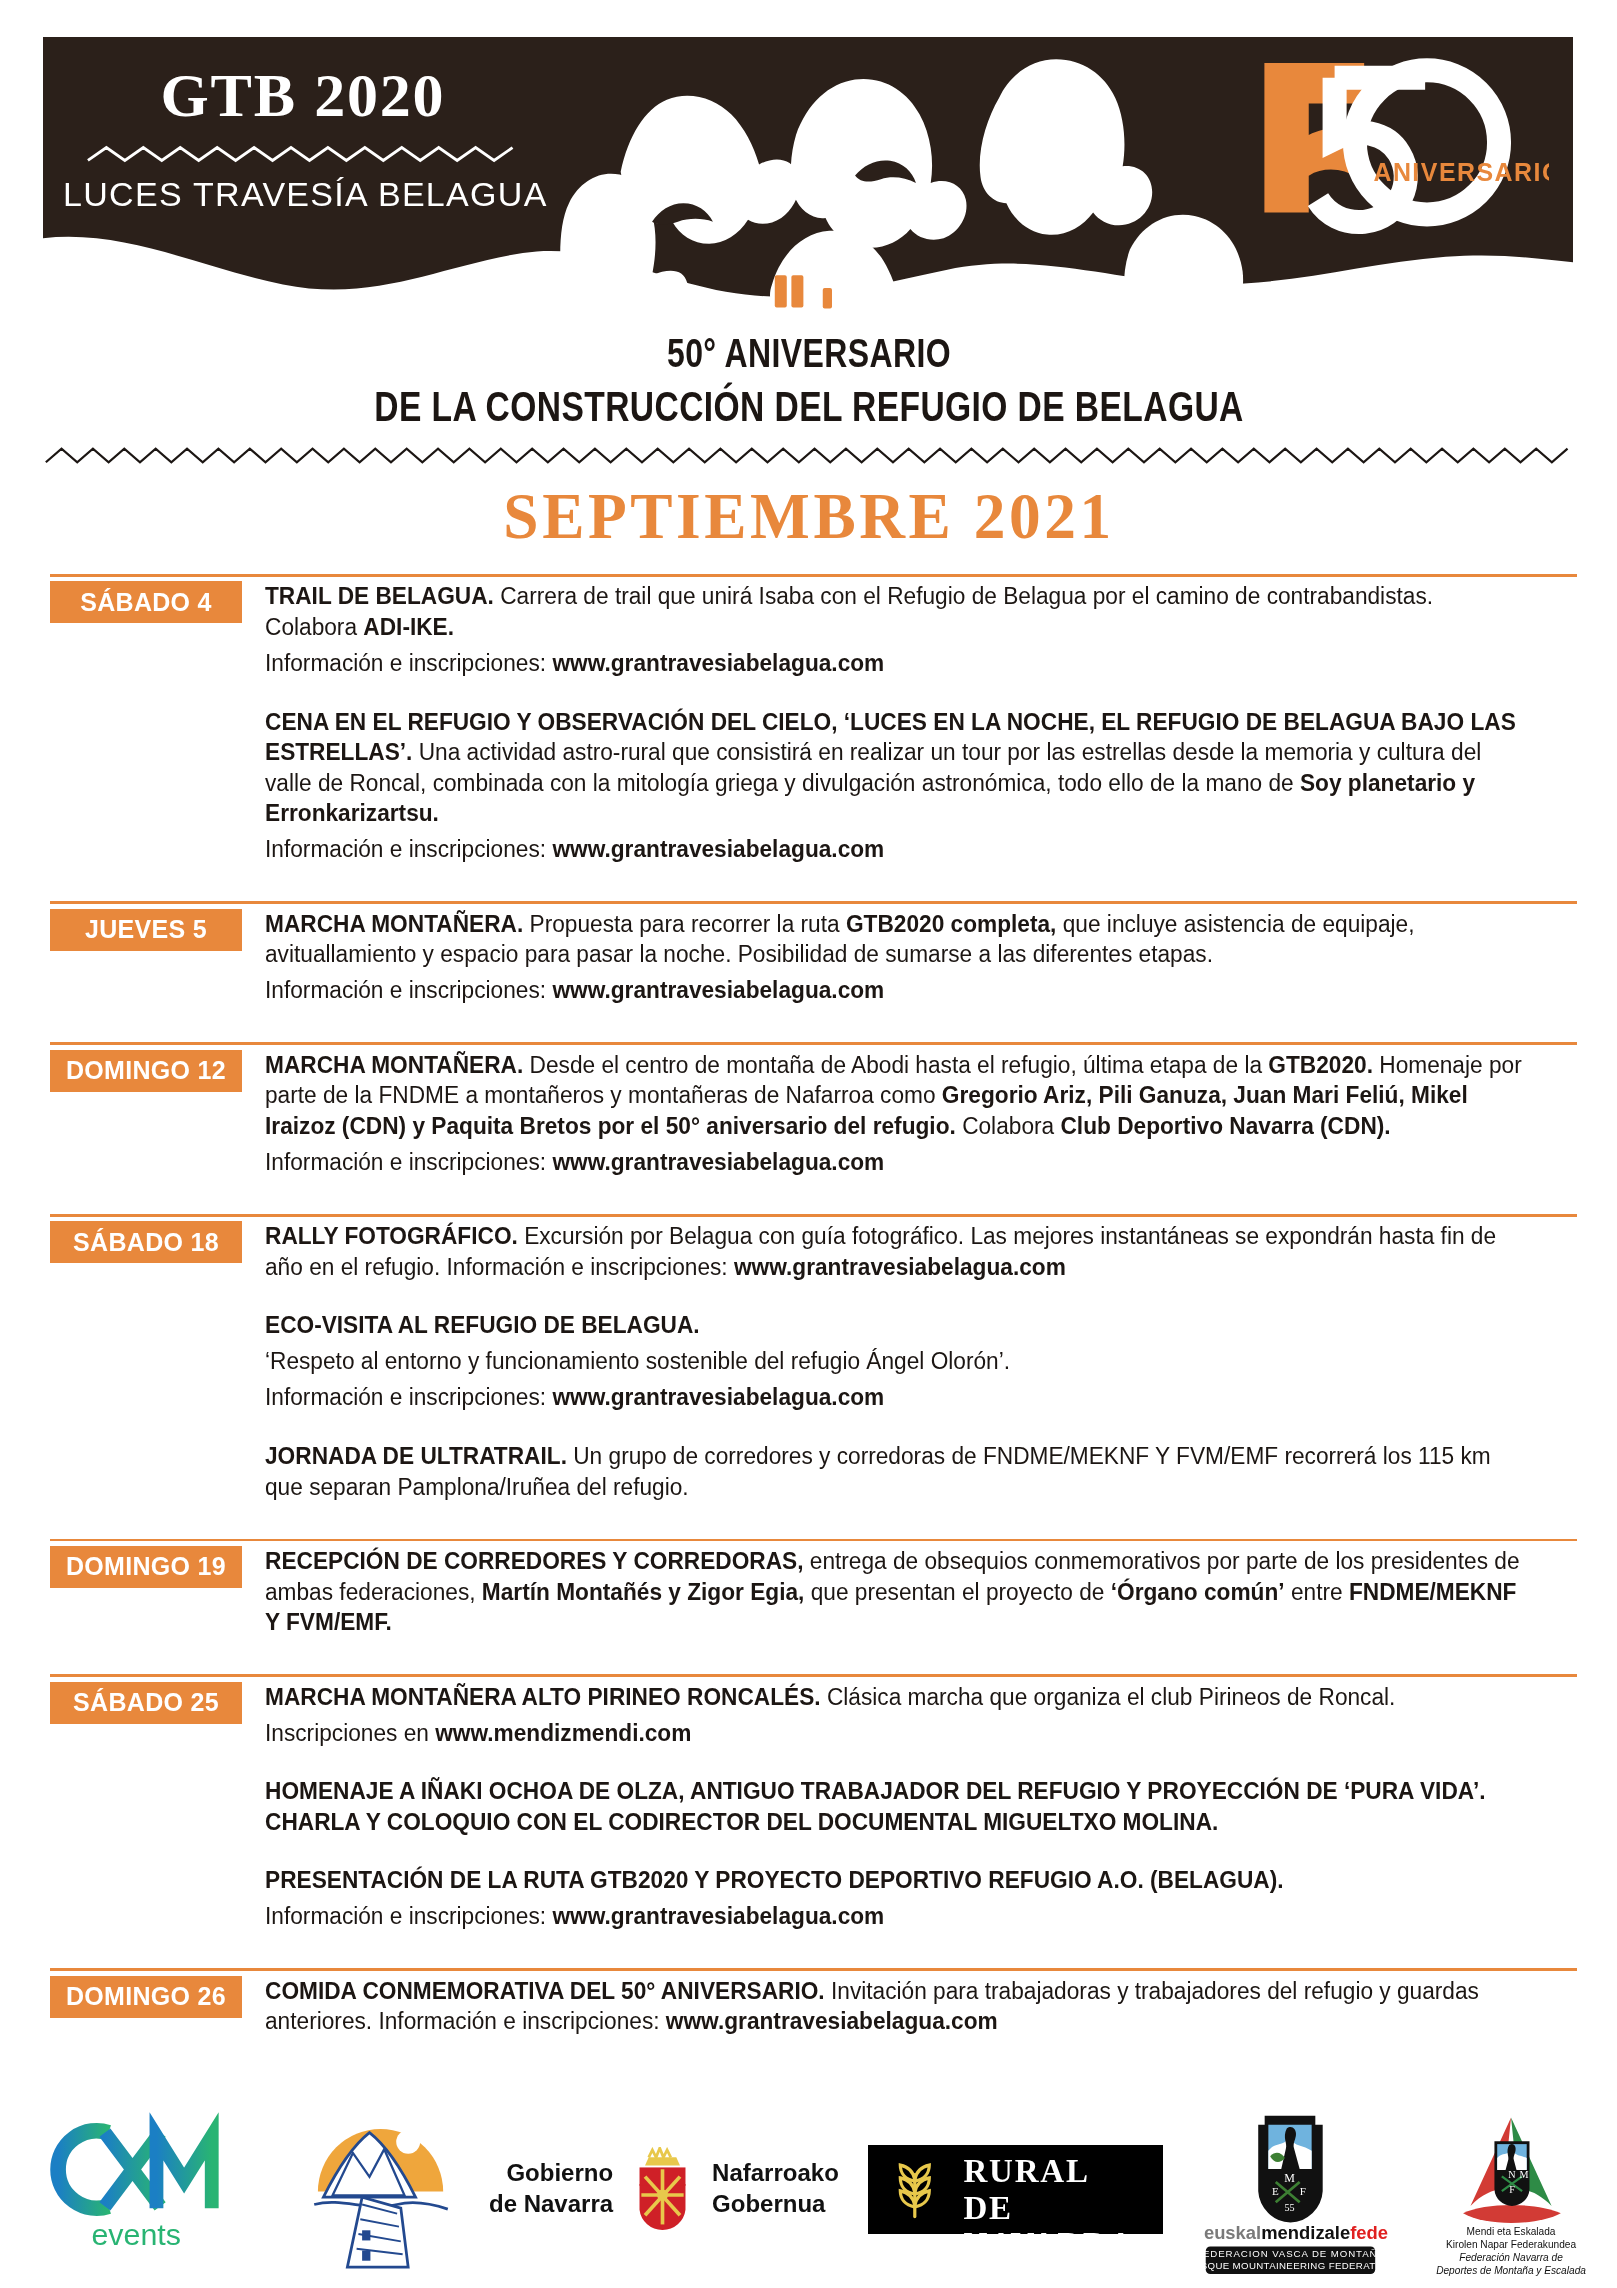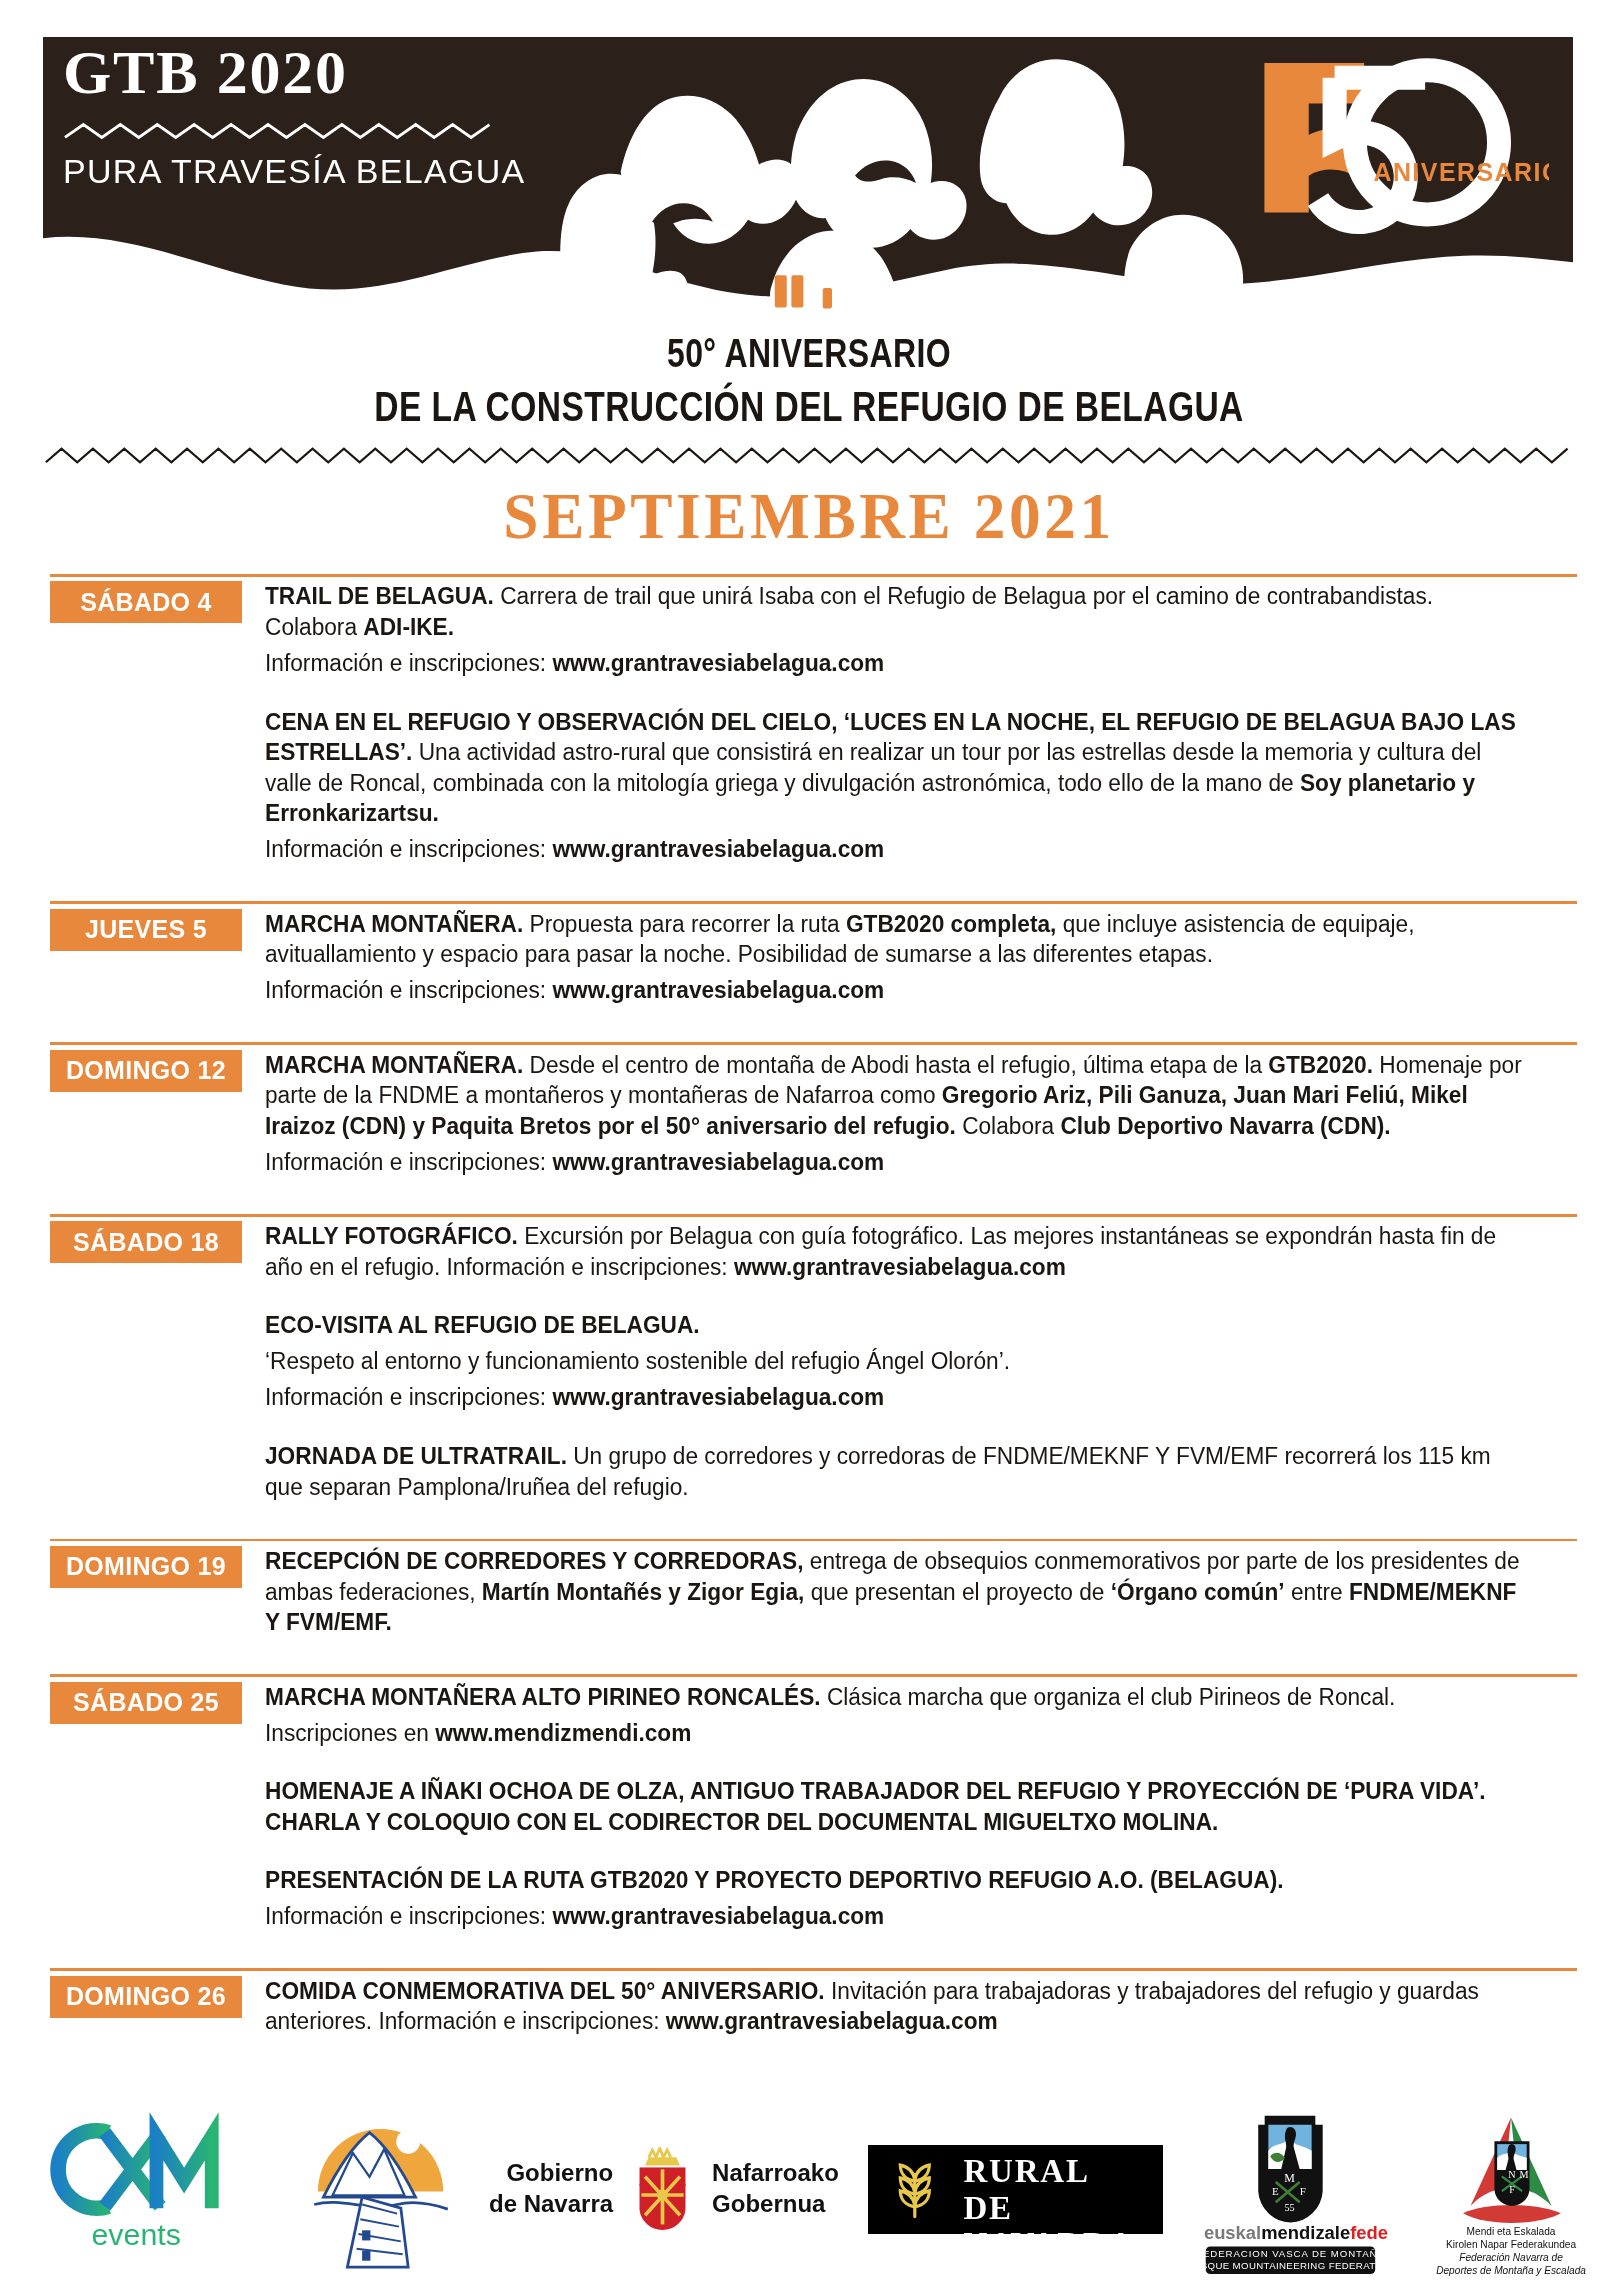--- a/index.html
+++ b/index.html
@@ -24,22 +24,23 @@
     left: 43px;
     top: 37px;
     width: 1530px;
     height: 277px;
     overflow: hidden;
   }
   .header-svg { position: absolute; left: 0; top: 0; }
   .hdr-brand {
     position: absolute;
     left: 20px;
-    top: 4px;
+    top: 27px;
     width: 480px;
+    text-align: center;
     z-index: 4;
   }
   .hdr-title {
     font-family: "Liberation Serif", serif;
     font-weight: 700;
     font-size: 62px;
     letter-spacing: 1.8px;
     color: #ffffff;
     line-height: 1.02;
   }
@@ -243,21 +244,21 @@
       </g>
     </svg>
 
     <div class="hdr-brand">
       <div class="hdr-title">GTB 2020</div>
       <svg class="hdr-zig" width="434" height="24" viewBox="0 0 470 26">
         <polyline points="2,20 22,6 42,20 62,6 82,20 102,6 122,20 142,6 162,20 182,6
                           202,20 222,6 242,20 262,6 282,20 302,6 322,20 342,6 362,20
                           382,6 402,20 422,6 442,20 462,6" fill="none" stroke="#ffffff" stroke-width="3"></polyline>
       </svg>
-      <div class="hdr-sub">PURA TRAVESÍA BELAGUA</div>
+      <div class="hdr-sub">LUCES TRAVESÍA BELAGUA</div>
     </div>
 
     <div class="aniv-wrap">
       <svg width="305" height="194" viewBox="0 0 330 210">
 
         <path d="M22,14 L130,14 L130,58 L70,58 L70,92
                  C86,84 106,82 122,88 L122,138
                  C108,128 86,126 70,136 L70,176 L22,176 Z" fill="#E8883C"></path>
 
         <circle cx="198" cy="100" r="78" fill="none" stroke="#ffffff" stroke-width="26"></circle>

